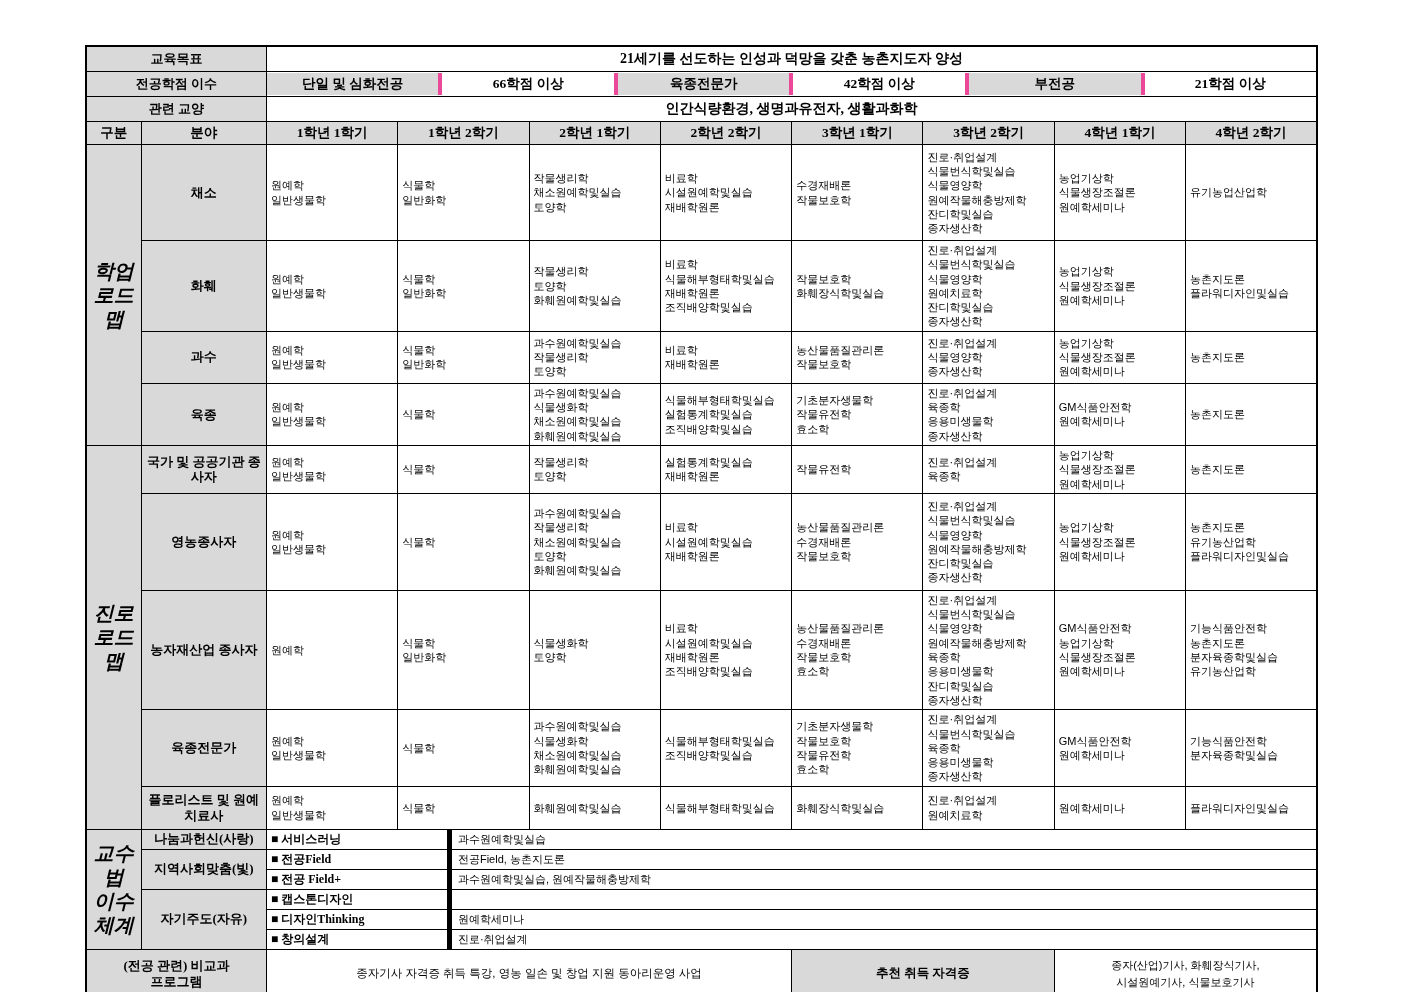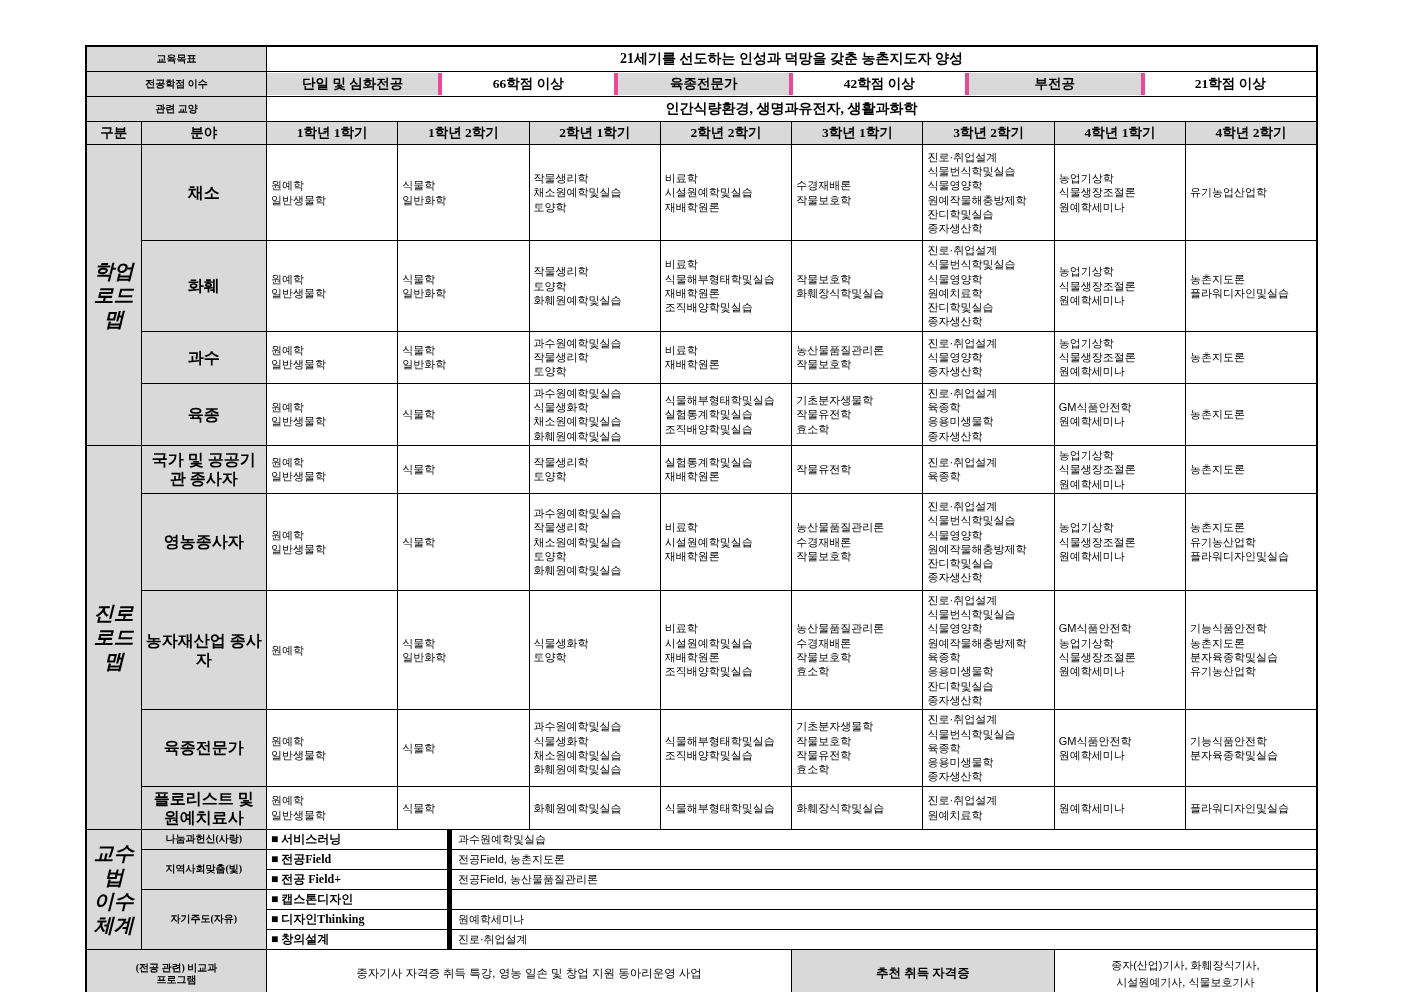--- a/index.html
+++ b/index.html
@@ -1,22 +1,22 @@
 <!DOCTYPE html>
 <html><head>
 <meta charset="utf-8">
 <style>
   html,body{margin:0;padding:0;background:#ffffff;width:1403px;height:992px;overflow:hidden;}
   body{font-family:"Liberation Sans","DejaVu Sans",sans-serif;color:#000;}
   #sheet{position:absolute;left:85px;top:45px;}
   table.cur{border-collapse:collapse;table-layout:fixed;width:1233px;border:2px solid #000;}
   table.cur td{border:1px solid #000;overflow:hidden;vertical-align:middle;}
-  .lbl{background:#d9d9d9;font-weight:bold;text-align:center;font-size:10px;white-space:pre-line;line-height:1.2;font-family:"Liberation Serif","DejaVu Serif",serif;}
+  .lbl{background:#d9d9d9;font-weight:bold;text-align:center;font-size:13px;white-space:pre-line;line-height:1.2;font-family:"Liberation Serif","DejaVu Serif",serif;}
   .sec{font-size:20px;font-style:italic;}
-  .field{font-size:16px;padding:1px 3px;}
+  .field{font-size:13px;padding:1px 3px;}
   .colhead td{background:#d9d9d9;font-weight:bold;text-align:center;font-size:13.5px;height:20px;font-family:"Liberation Serif","DejaVu Serif",serif;margin-top:48px;}
   .goal{font-weight:bold;text-align:center;font-size:14px;font-family:"Liberation Serif","DejaVu Serif",serif;}
   .course{font-size:11px;padding:2px 4px;white-space:pre-line;line-height:1.3;text-align:left;vertical-align:middle;}
   .nopad{padding:0;}
   .credflex{display:flex;width:100%;height:22px;}
   .credflex .cbox{flex:1;display:flex;align-items:center;justify-content:center;font-weight:bold;font-size:13.5px;border-left:4px solid #ec4899;font-family:"Liberation Serif","DejaVu Serif",serif;}
   .credflex .cbox:first-child{border-left:none;}
   .credflex .shaded{background:#d9d9d9;}
   .mrow{display:flex;width:100%;align-items:stretch;}
   .mlabel{width:172px;border-right:5px solid #000000;font-weight:bold;font-size:12px;padding:1px 4px;display:flex;align-items:center;font-family:"Liberation Serif","DejaVu Serif",serif;}
@@ -315,21 +315,21 @@
             <div class="mrow">
               <div class="mlabel">■ 전공Field</div>
               <div class="mvalue">전공Field, 농촌지도론</div>
             </div>
           </td>
         </tr>
         <tr style="height: 17px;">
           <td colspan="8" class="nopad">
             <div class="mrow">
               <div class="mlabel">■ 전공 Field+</div>
-              <div class="mvalue">전공Field, 농산물품질관리론</div>
+              <div class="mvalue">과수원예학및실습, 원예작물해충방제학</div>
             </div>
           </td>
         </tr>
         <tr style="height: 17px;">
           <td class="lbl" rowspan="3">자기주도(자유)</td>
           <td colspan="8" class="nopad">
             <div class="mrow">
               <div class="mlabel">■ 캡스톤디자인</div>
               <div class="mvalue"></div>
             </div>

